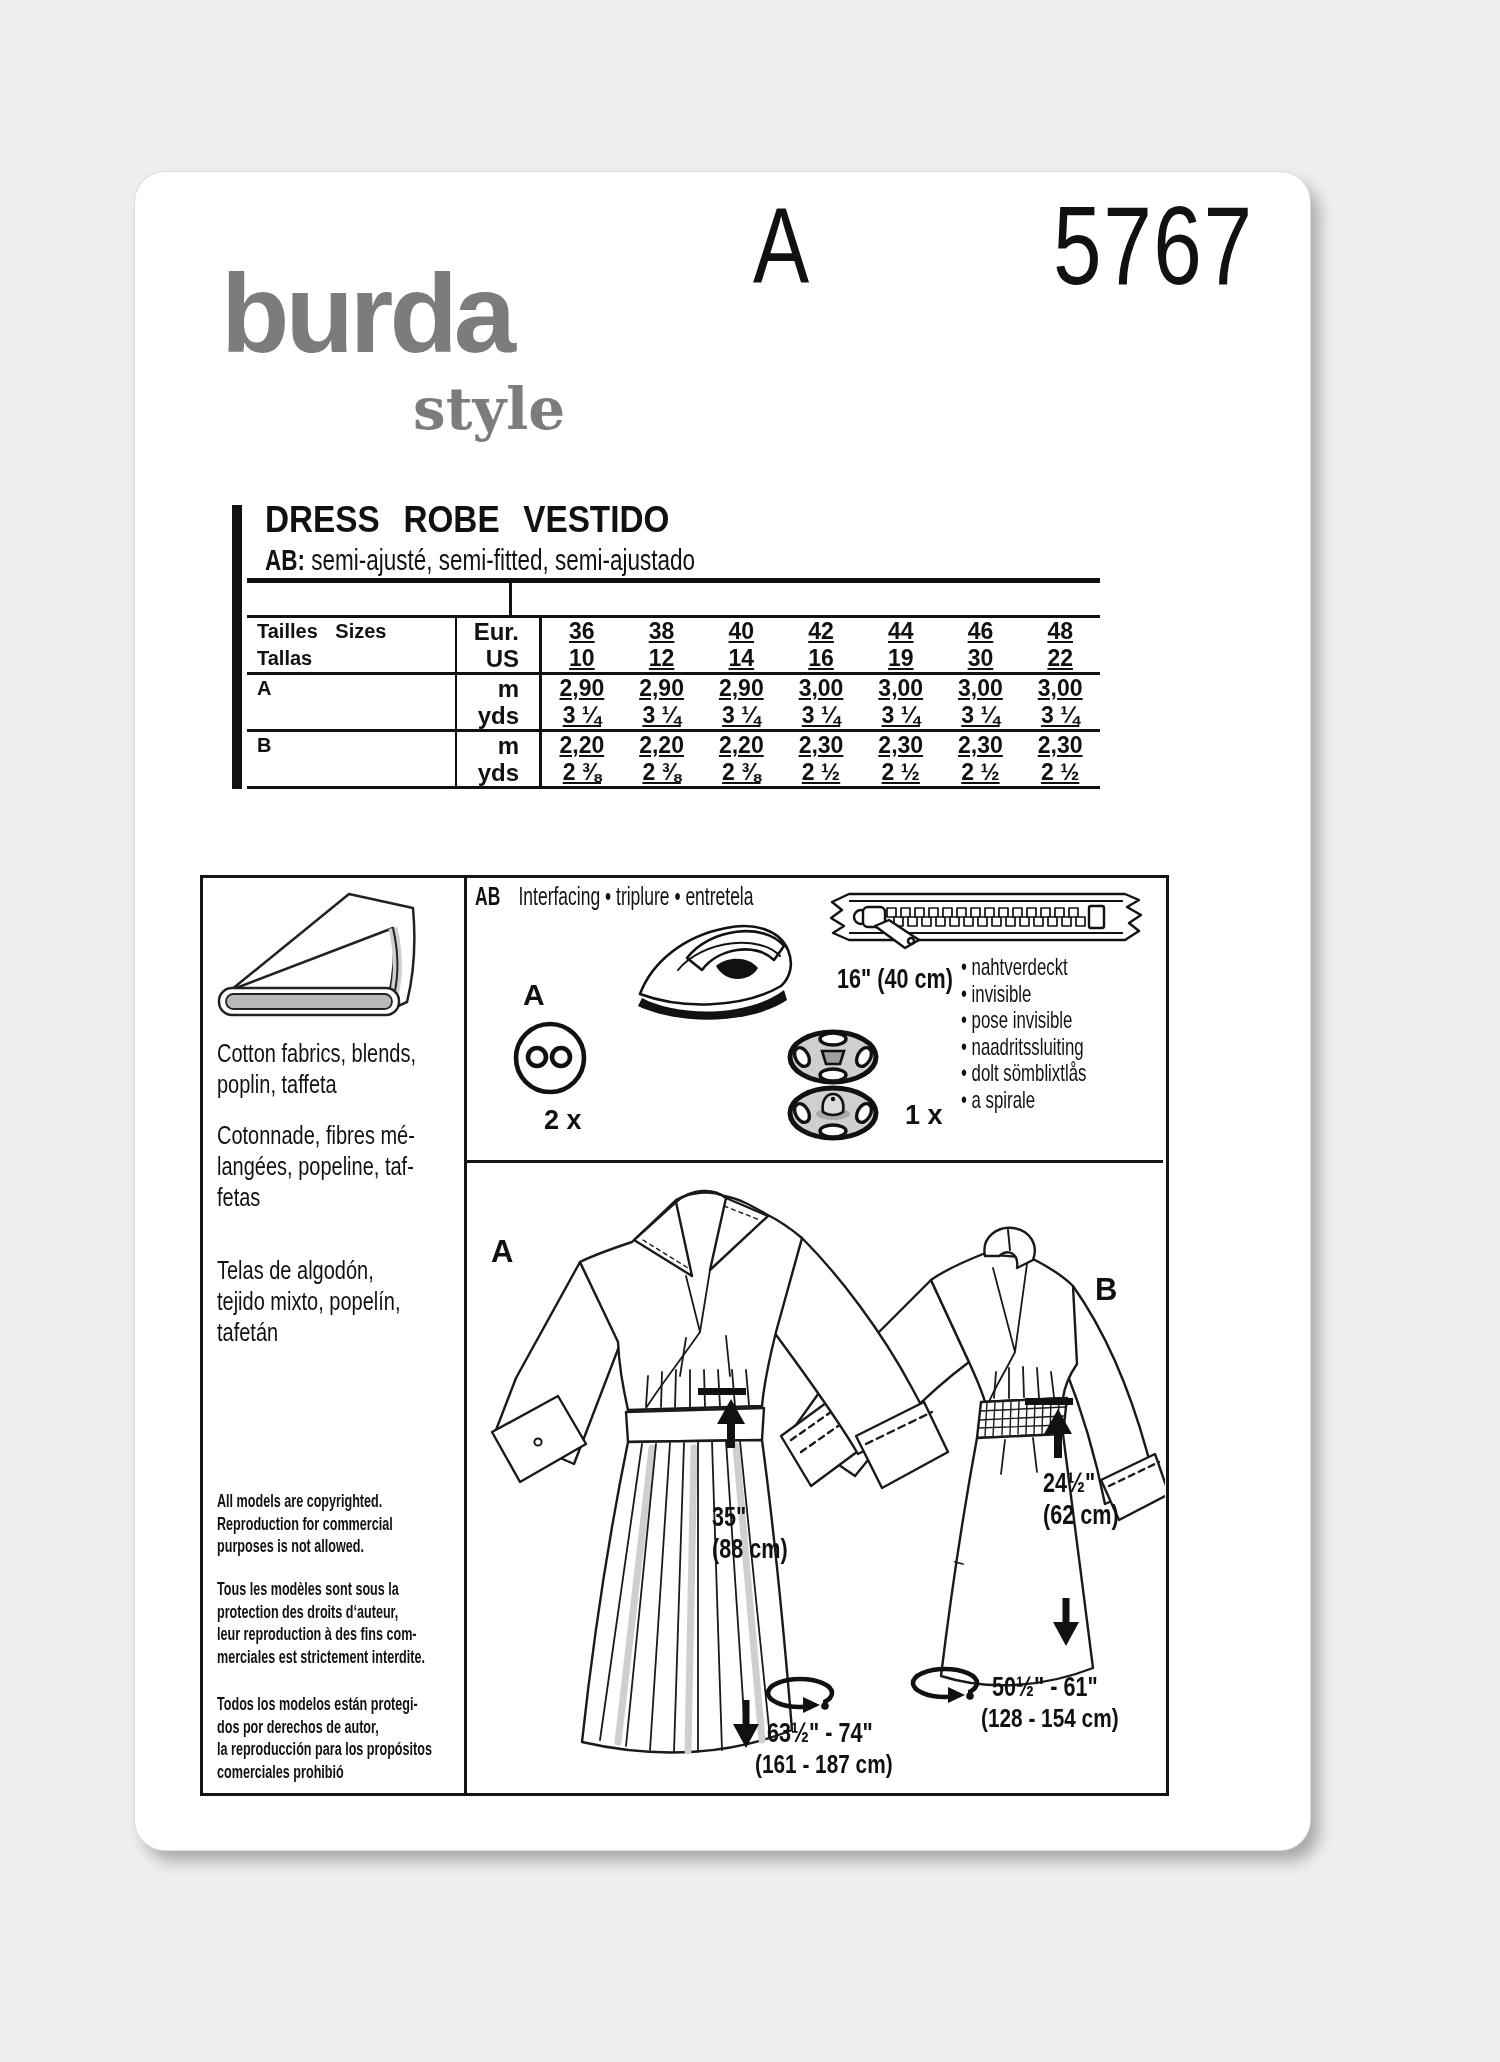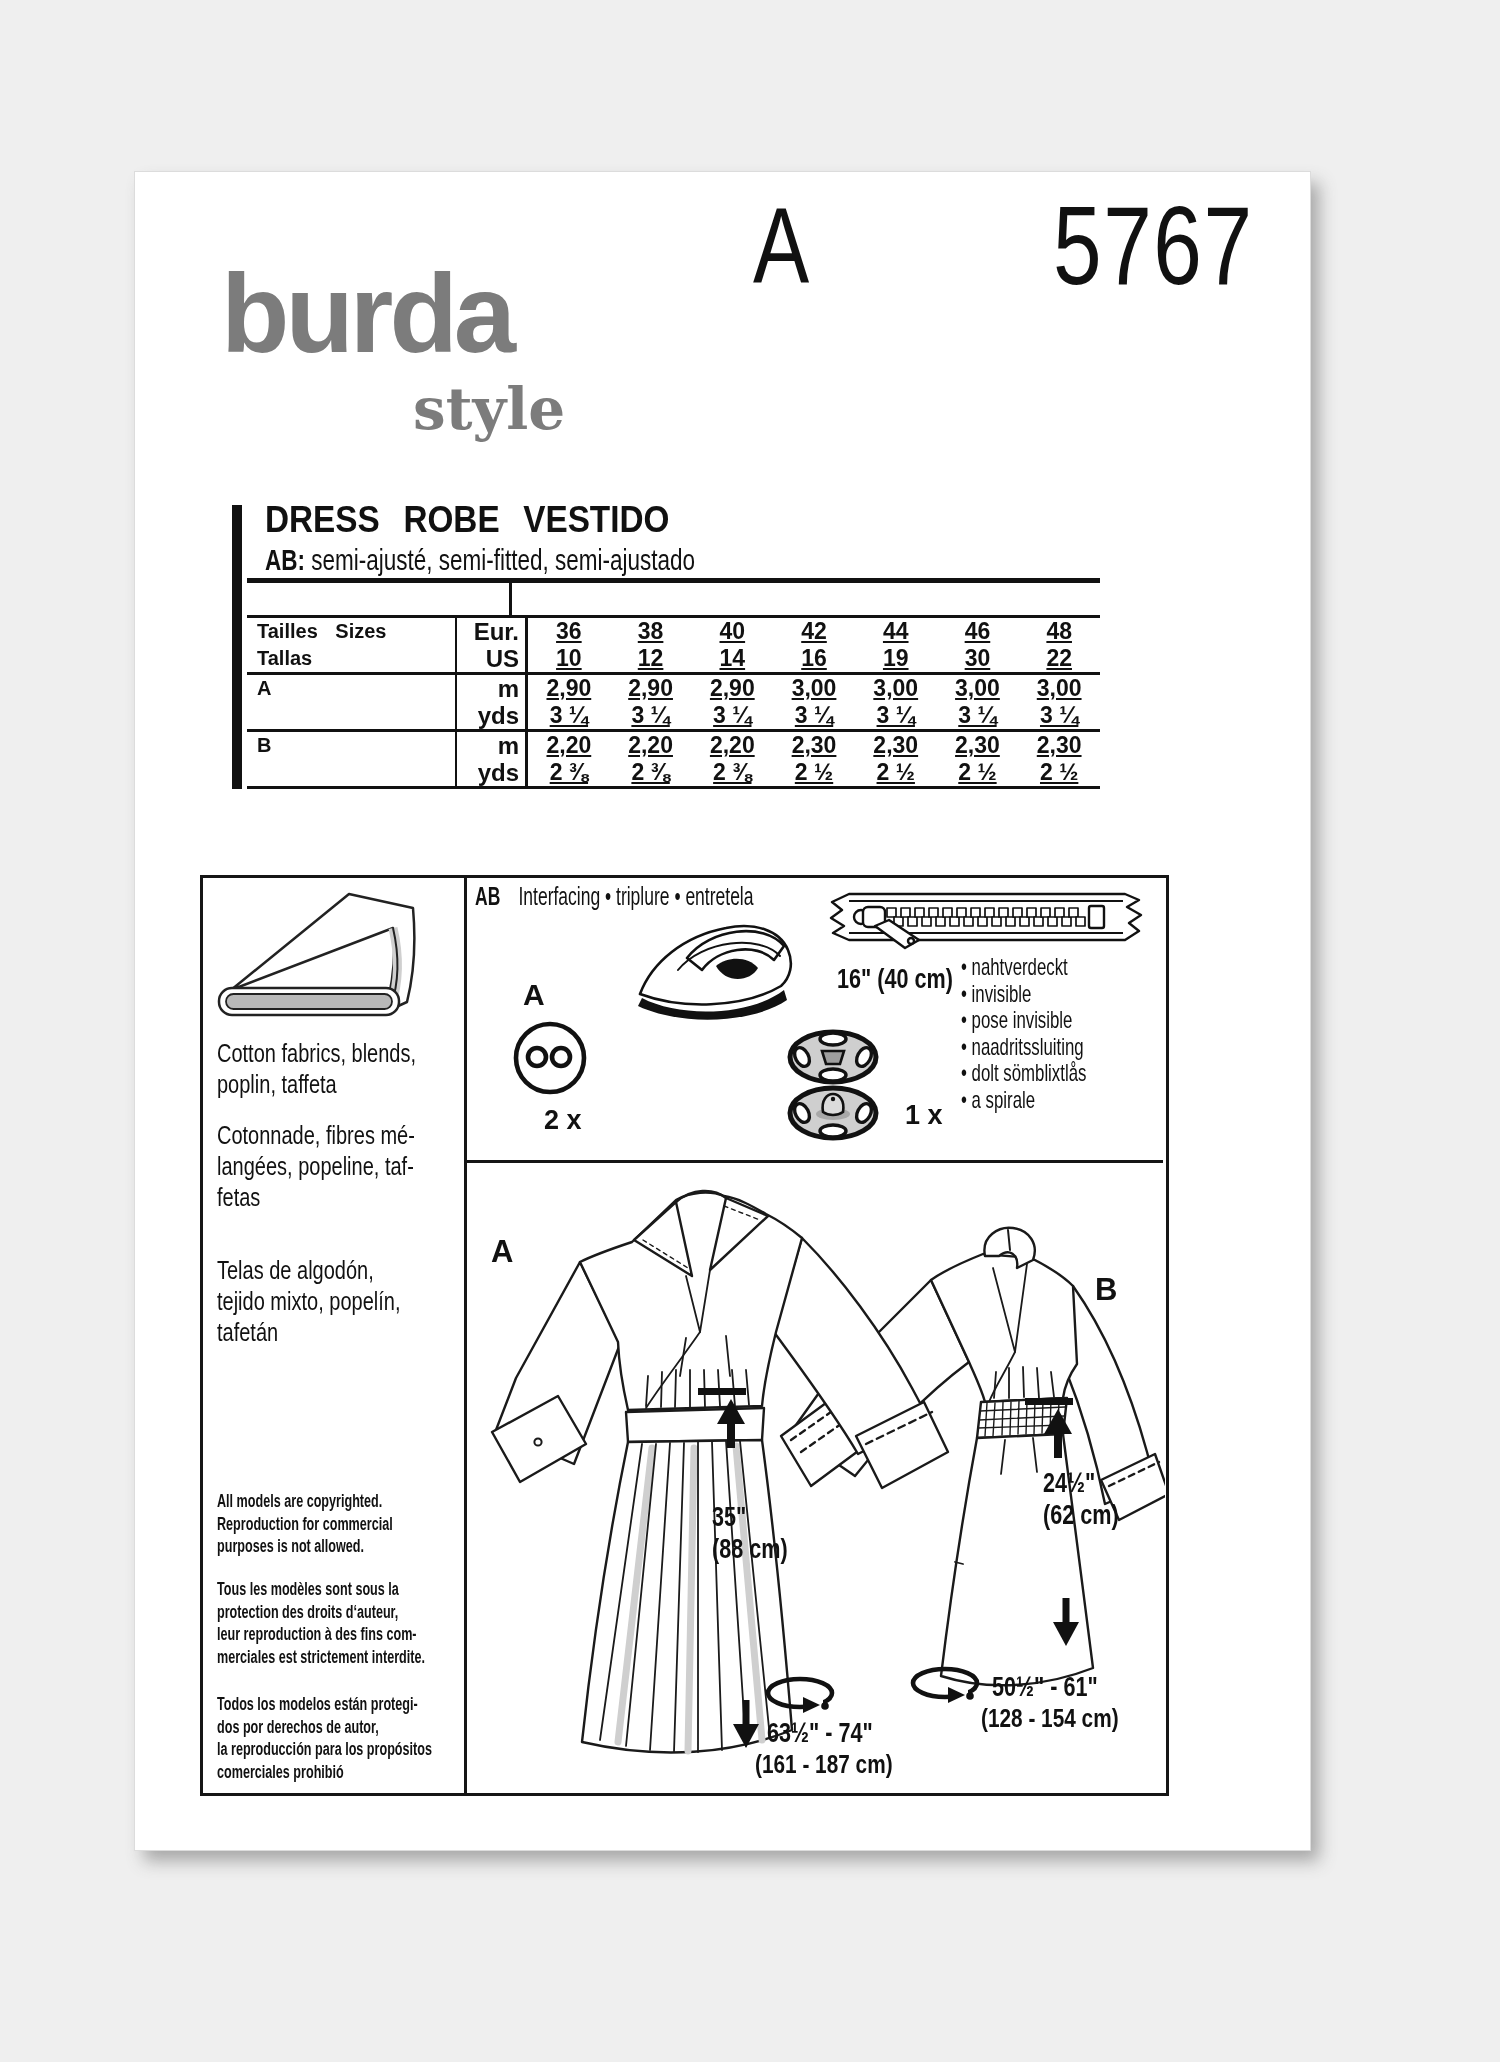--- a/index.html
+++ b/index.html
@@ -15,20 +15,21 @@
   .pre{white-space:pre-line;}
   .cond70{transform:scaleX(0.70);transform-origin:left top;}
   .cond75{transform:scaleX(0.75);transform-origin:left top;}
   .cond80{transform:scaleX(0.80);transform-origin:left top;}
   .cond90{transform:scaleX(0.90);transform-origin:left top;}
 
   .page{
     position:absolute;left:135px;top:172px;width:1175px;height:1678px;
     background:#ffffff;
     box-shadow:0 0 0 1px #dcdcdc, 9px 11px 16px rgba(70,70,70,0.42);
+    border-radius:30px;
   }
 
   
   .brand{left:86px;top:86px;font-size:112px;font-weight:bold;color:#7c7c7c;letter-spacing:-4px;line-height:1;}
   .brand-sub{left:278px;top:208px;font-size:58px;font-weight:bold;color:#7c7c7c;font-family:"DejaVu Serif", serif;line-height:1;}
   .view-letter{left:618px;top:20px;font-size:108px;line-height:1;transform:scaleX(0.78);transform-origin:left top;}
   .pattern-number{left:918px;top:18px;font-size:112px;line-height:1;transform:scaleX(0.78);transform-origin:left top;letter-spacing:2px;}
 
   
   .section-bar{left:97px;top:333px;width:10px;height:284px;background:#111;}
@@ -37,21 +38,21 @@
 
   
   .size-table{left:112px;top:406px;width:853px;border-top:5px solid #111;font-weight:bold;}
   .tg{border-bottom:3px solid #111;}
   .trow{display:flex;align-items:stretch;height:27px;}
   .trow.h1{height:32px;}
   .cell{display:flex;align-items:center;}
   .cell.lead{width:262px;border-right:3px solid #111;}
   .cell.span{flex:1;justify-content:center;font-size:26px;}
   .cell.lbl{width:198px;padding-left:10px;font-size:20px;word-spacing:12px;}
-  .cell.unit{width:62px;border-left:2px solid #111;border-right:3px solid #111;justify-content:flex-end;padding-right:6px;font-size:24px;}
+  .cell.unit{width:62px;border-left:2px solid #111;border-right:3px solid #111;justify-content:flex-end;padding-right:20px;font-size:24px;}
   .cell.v{flex:1;justify-content:center;font-size:23px;text-decoration:underline;}
 
   
   .box{border:3px solid #151515;background:#fff;}
   .left-box{left:65px;top:703px;width:262px;height:915px;}
   .right-box{left:329px;top:703px;width:699px;height:915px;}
   .notions-divider{left:329px;top:988px;width:699px;height:3px;background:#151515;}
 
   .fab-text{font-size:25px;line-height:31px;}
   .copy-text{font-size:18px;font-weight:bold;line-height:22.5px;}

